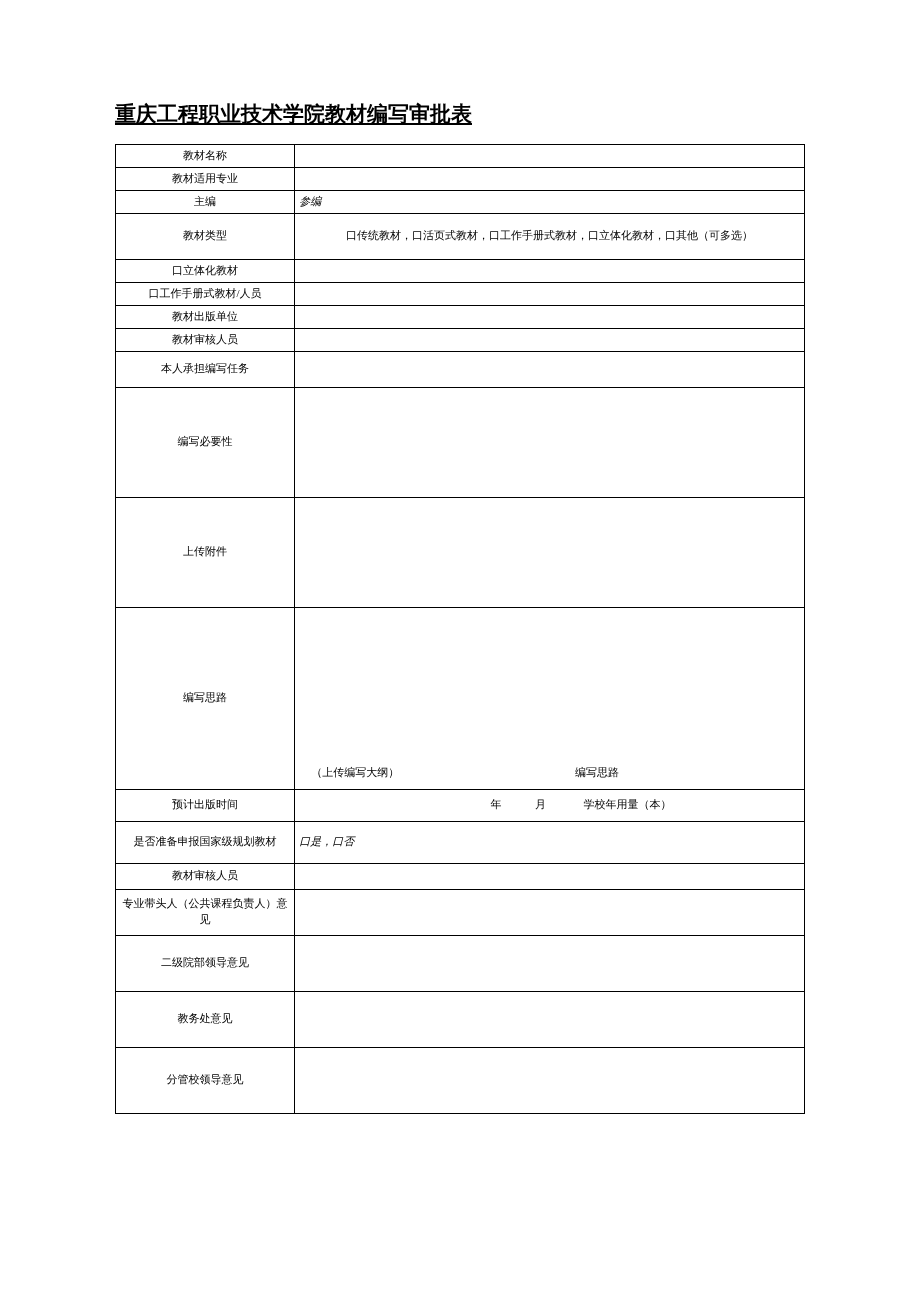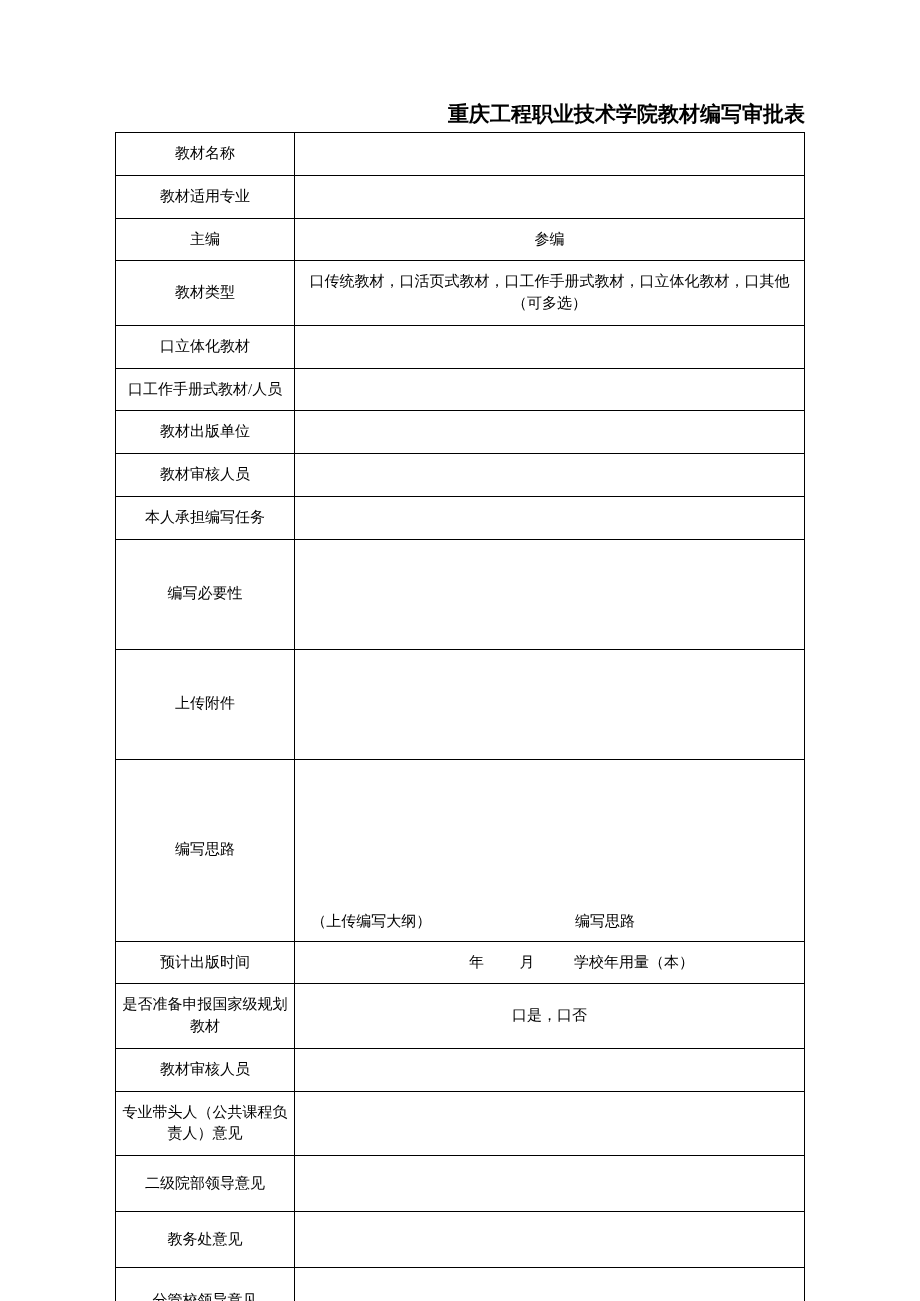--- a/index.html
+++ b/index.html
@@ -14,44 +14,45 @@
     width: 920px;
     height: 1301px;
     box-sizing: border-box;
     padding: 100px 115px 0 115px;
     position: relative;
   }
   h1.title {
     font-family: "SimHei", "黑体", sans-serif;
     font-weight: bold;
     font-size: 21px;
-    text-align: right;
-    margin: 0 0 4px 0;
+    text-align: left;
+    margin: 0 0 16px 0;
     letter-spacing: 0px;
+    text-decoration: underline;
   }
   table.form {
     border-collapse: collapse;
     width: 100%;
     table-layout: fixed;
   }
   table.form td {
     border: 1px solid #000;
-    padding: 10px 4px;
+    padding: 3px 4px;
     vertical-align: middle;
     line-height: 1.45;
-    font-size: 15px;
+    font-size: 11px;
   }
   td.label {
     text-align: center;
   }
   td.val {
     text-align: center;
   }
   td.c {
-    text-align: center;
+    font-style: italic;
   }
   .outline-cell {
     position: relative;
   }
   .outline-text {
     position: absolute;
     left: 10px;
     bottom: 8px;
     margin-left: 6px;
   }

